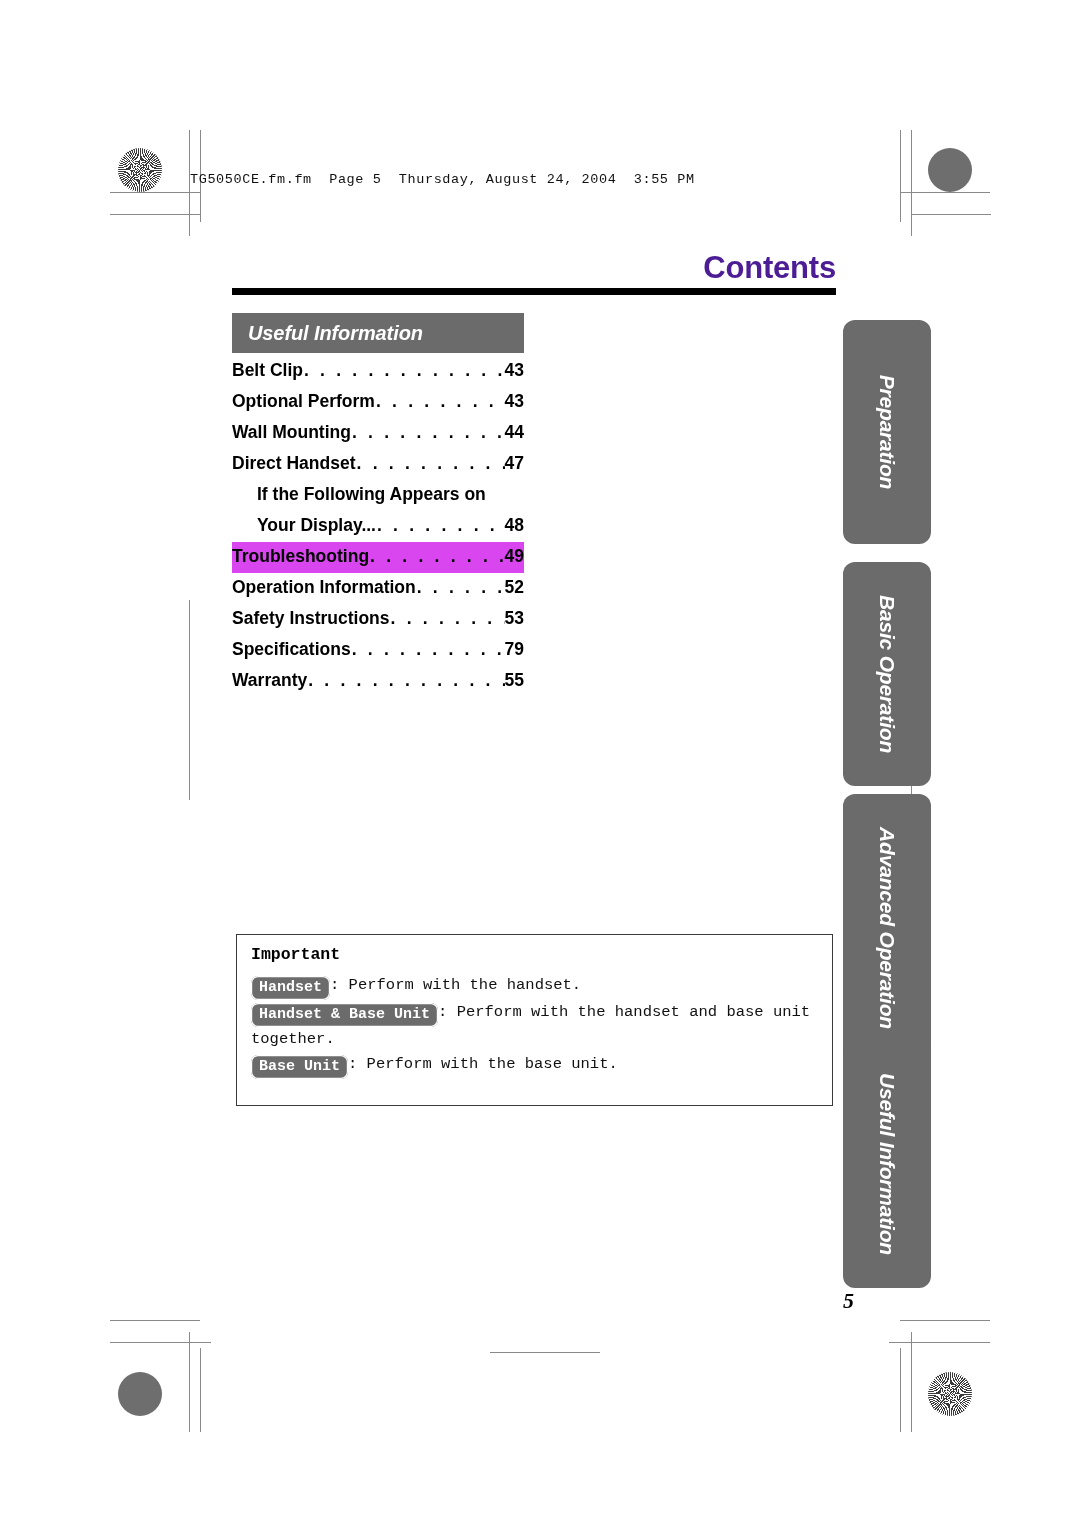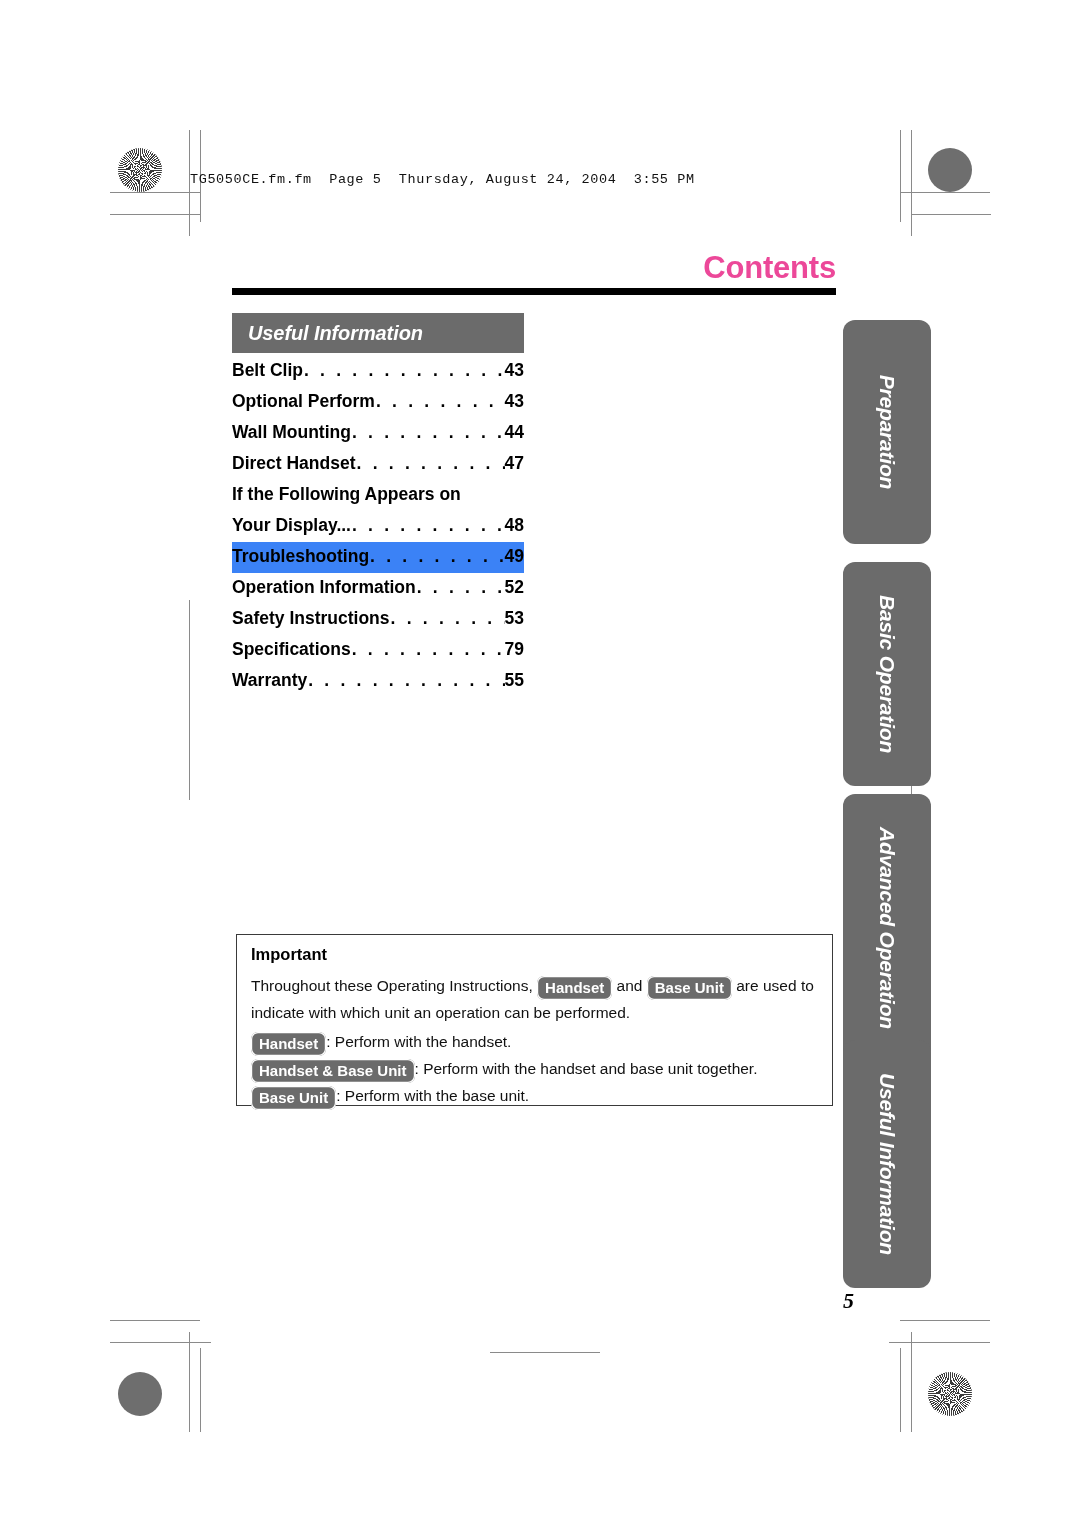--- a/index.html
+++ b/index.html
@@ -58,21 +58,21 @@
 
   
   .contents-title {
     position: absolute;
     left: 432px;
     top: 250px;
     width: 404px;
     text-align: right;
     font-size: 31px;
     font-weight: bold;
-    color: #ec4899;
+    color: #4c1d95;
     letter-spacing: -0.2px;
   }
   .title-rule {
     position: absolute;
     left: 232px;
     top: 288px;
     width: 604px;
     height: 7px;
     background: #000;
   }
@@ -101,22 +101,22 @@
     position: absolute;
     left: 232px;
     top: 356px;
     width: 292px;
   }
   .toc-entry {
     position: relative;
     height: 31px;
     text-align: center;
   }
-  .toc-entry.two-line { height: 62px; }
-  .toc-entry.highlight { background: #3b82f6; }
+  .toc-entry.two-line { height: 62px; margin-left: 25px; }
+  .toc-entry.highlight { background: #d946ef; }
 
   .toc-row {
     position: relative;
     display: flex;
     align-items: baseline;
     height: 31px;
     font-size: 17.5px;
     font-weight: bold;
     color: #000;
     white-space: nowrap;
@@ -145,20 +145,21 @@
   
   .important-box {
     position: absolute;
     left: 236px;
     top: 934px;
     width: 597px;
     height: 172px;
     border: 1.5px solid #3a3a3a;
     background: #ffffff;
     box-sizing: border-box;
+    font-family: Liberation Mono, monospace;
   }
   .important-title {
     position: absolute;
     left: 14px;
     top: 10px;
     font-size: 16.5px;
     font-weight: bold;
     color: #000;
   }
   .important-body {
@@ -364,27 +365,20 @@
         <span class="toc-dots">. . . . . . . . . . . . . . . . . . . . . . . . . . . . . . . . . . . . . . . .</span>
         <span class="toc-page">55</span>
       </div>
     </div>
 
   </div>
 
   <div class="important-box">
     <div class="important-title">Important</div>
     <div class="important-body">
-      <p class="lead">
-        <span>Throughout these Operating Instructions,</span>
-        <span class="badge">Handset</span>
-        <span>and</span>
-        <span class="badge">Base Unit</span>
-        <span>are used to indicate with which unit an operation can be performed.</span>
-      </p>
       <p>
         <span class="badge">Handset</span><span>: Perform with the handset.</span>
       </p>
       <p>
         <span class="badge">Handset &amp; Base Unit</span><span>: Perform with the handset and base unit together.</span>
       </p>
       <p>
         <span class="badge">Base Unit</span><span>: Perform with the base unit.</span>
       </p>
     </div>

